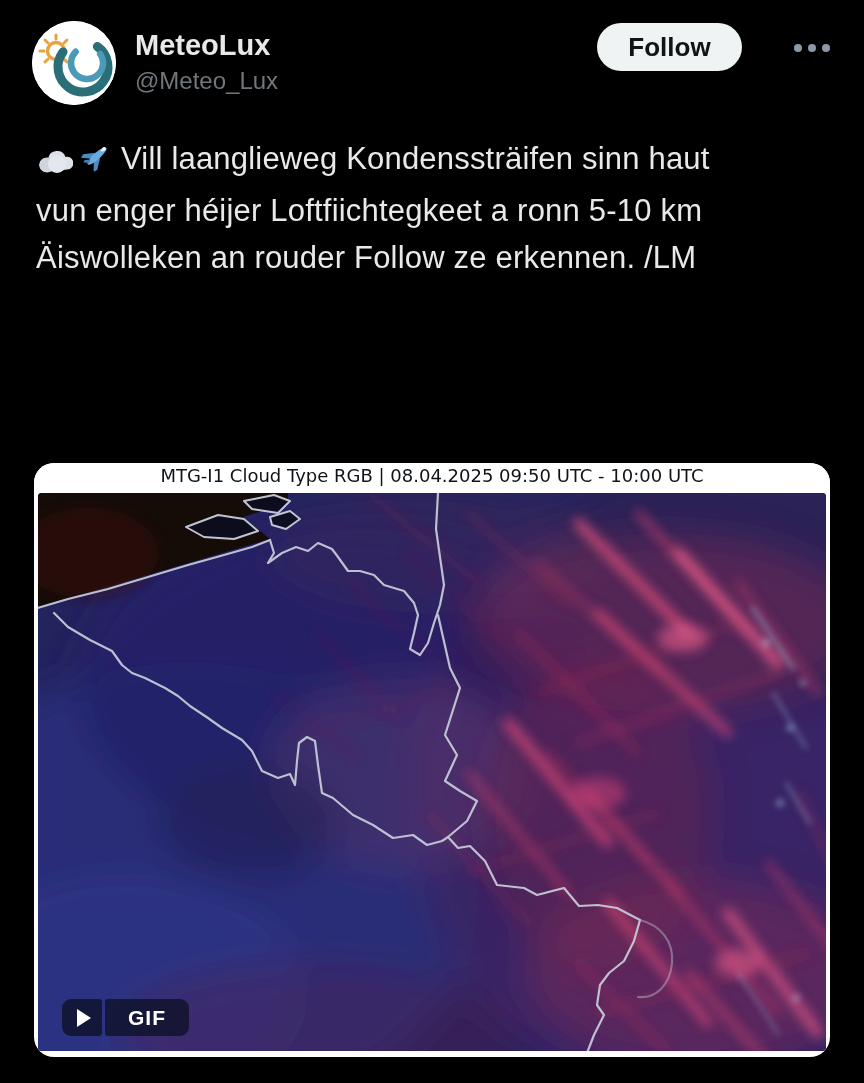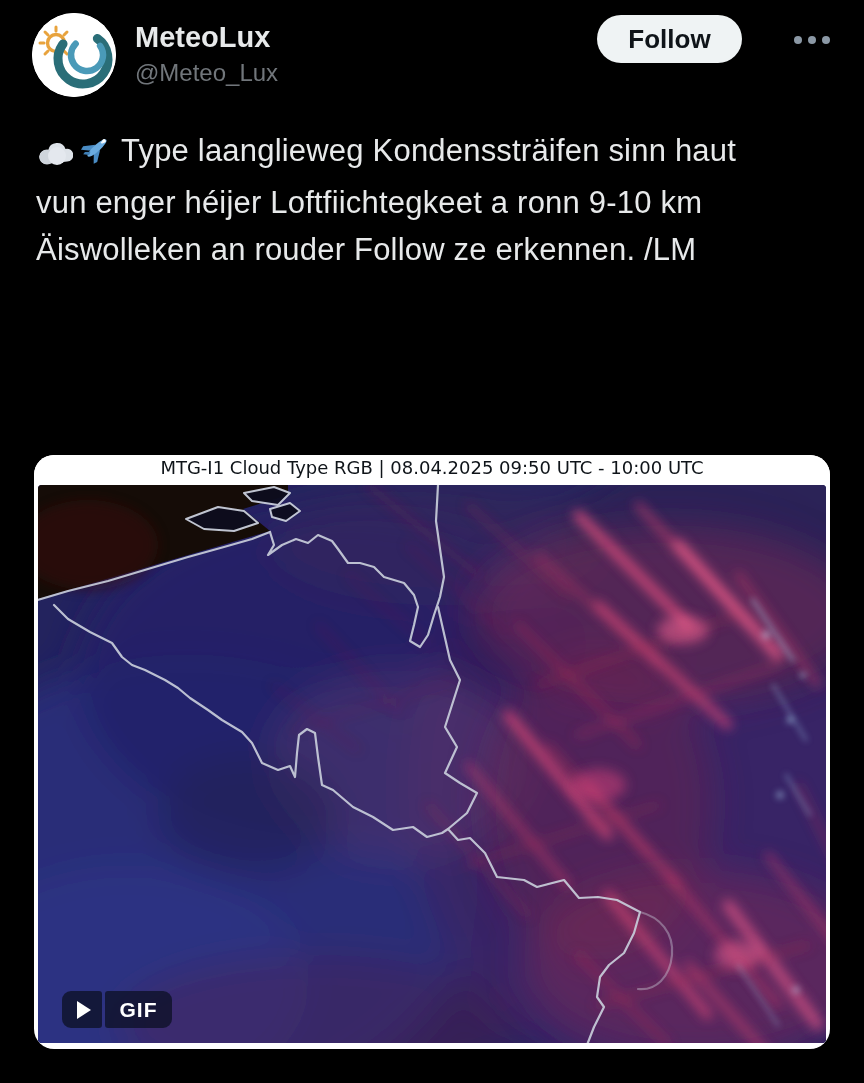--- a/index.html
+++ b/index.html
@@ -1,21 +1,21 @@
 <!DOCTYPE html>
 <html><head>
 <meta charset="utf-8">
 <style>
   * { margin:0; padding:0; box-sizing:border-box; }
   html,body { background:#000; }
   body {
     width:864px; height:1083px; position:relative; overflow:hidden;
     font-family:"Liberation Sans", sans-serif; color:#e7e9ea;
   }
-  .tweet { position:absolute; inset:0; }
+  .tweet { position:absolute; inset:0;margin-top:8px; }
 
   
   .header { position:absolute; top:13px; left:32px; right:34px; height:86px; display:flex; align-items:flex-start; }
   .avatar { width:84px; height:84px; border-radius:50%; background:#fff; overflow:hidden; flex:0 0 auto; cursor:pointer; }
   .id-block { margin-left:19px; padding-top:7px; }
   .display-name { font-size:29px; font-weight:700; color:#e7e9ea; line-height:1.2; }
   .handle { font-size:24px; color:#71767b; line-height:1.3; margin-top:2px; }
   .header-right { margin-left:auto; display:flex; align-items:flex-start; padding-top:2px;gap:34px; }
   .follow-btn {
     background:#eff3f4; color:#0f1419; font-weight:700; font-size:26px;
@@ -43,21 +43,21 @@
   .media-viewport { position:absolute; left:4px; right:4px; top:30px; bottom:6px; border-radius:4px; overflow:hidden; background:#23235e; }
   .media-viewport svg { display:block; width:100%; height:100%; }
 
   .gif-controls { position:absolute; left:24px; bottom:15px; display:flex; gap:3px; }
   .play-btn {
     width:40px; height:37px; background:rgba(13,17,38,0.78); border:none;
     border-radius:9px 3px 3px 9px; display:flex; align-items:center; justify-content:center; cursor:pointer;
   }
   .play-tri { width:0; height:0; border-left:14px solid #fff; border-top:9px solid transparent; border-bottom:9px solid transparent; margin-left:3px; }
   .gif-badge {
-    width:67px; height:37px; background:rgba(13,17,38,0.78); color:#fff;
+    width:84px; height:37px; background:rgba(13,17,38,0.78); color:#fff;
     border-radius:3px 9px 9px 3px; font-size:21px; font-weight:700; letter-spacing:1px;
     display:flex; align-items:center; justify-content:center;
   }
 </style>
 </head>
 <body>
 
 <div class="tweet">
 
   <div class="header">
@@ -106,23 +106,23 @@
         <svg width="36" height="36" viewBox="0 0 36 36">
           <g transform="rotate(-42 18 18)">
             <path d="M12 16.2 L5 8.5 l3.8-1 L19 14.5 z" fill="#4a8cc4"></path>
             <path d="M12 19.8 L5 27.5 l3.8 1 L19 21.5 z" fill="#4a8cc4"></path>
             <ellipse cx="18" cy="18" rx="12.5" ry="3.4" fill="#6aabdf"></ellipse>
             <path d="M7.5 18 l-4-4.6 2.8-.4 4.4 3.4 z" fill="#3f7fb5"></path>
             <circle cx="28" cy="17.2" r="1.6" fill="#ffffff"></circle>
             <path d="M24.5 16 a10 3 0 0 0 5.5.6 l-1.2 2.8 a11 3.2 0 0 1-4.3-1.4 z" fill="#ffffff" opacity=".85"></path>
           </g>
         </svg>
-      </span><span>Type laanglieweg Kondenssträifen sinn haut</span>
-    </div>
-    <div class="tline">vun enger héijer Loftfiichtegkeet a ronn 9-10 km</div>
+      </span><span>Vill laanglieweg Kondenssträifen sinn haut</span>
+    </div>
+    <div class="tline">vun enger héijer Loftfiichtegkeet a ronn 5-10 km</div>
     <div class="tline">Äiswolleken an rouder Follow ze erkennen. /LM</div>
   </div>
 
   <div class="media-card">
     <div class="media-caption">MTG-I1 Cloud Type RGB | 08.04.2025 09:50 UTC - 10:00 UTC</div>
 
     <div class="media-viewport">
       <svg viewBox="0 0 788 558" preserveAspectRatio="none">
         <defs>
           <filter id="fw" x="-40%" y="-40%" width="180%" height="180%">

